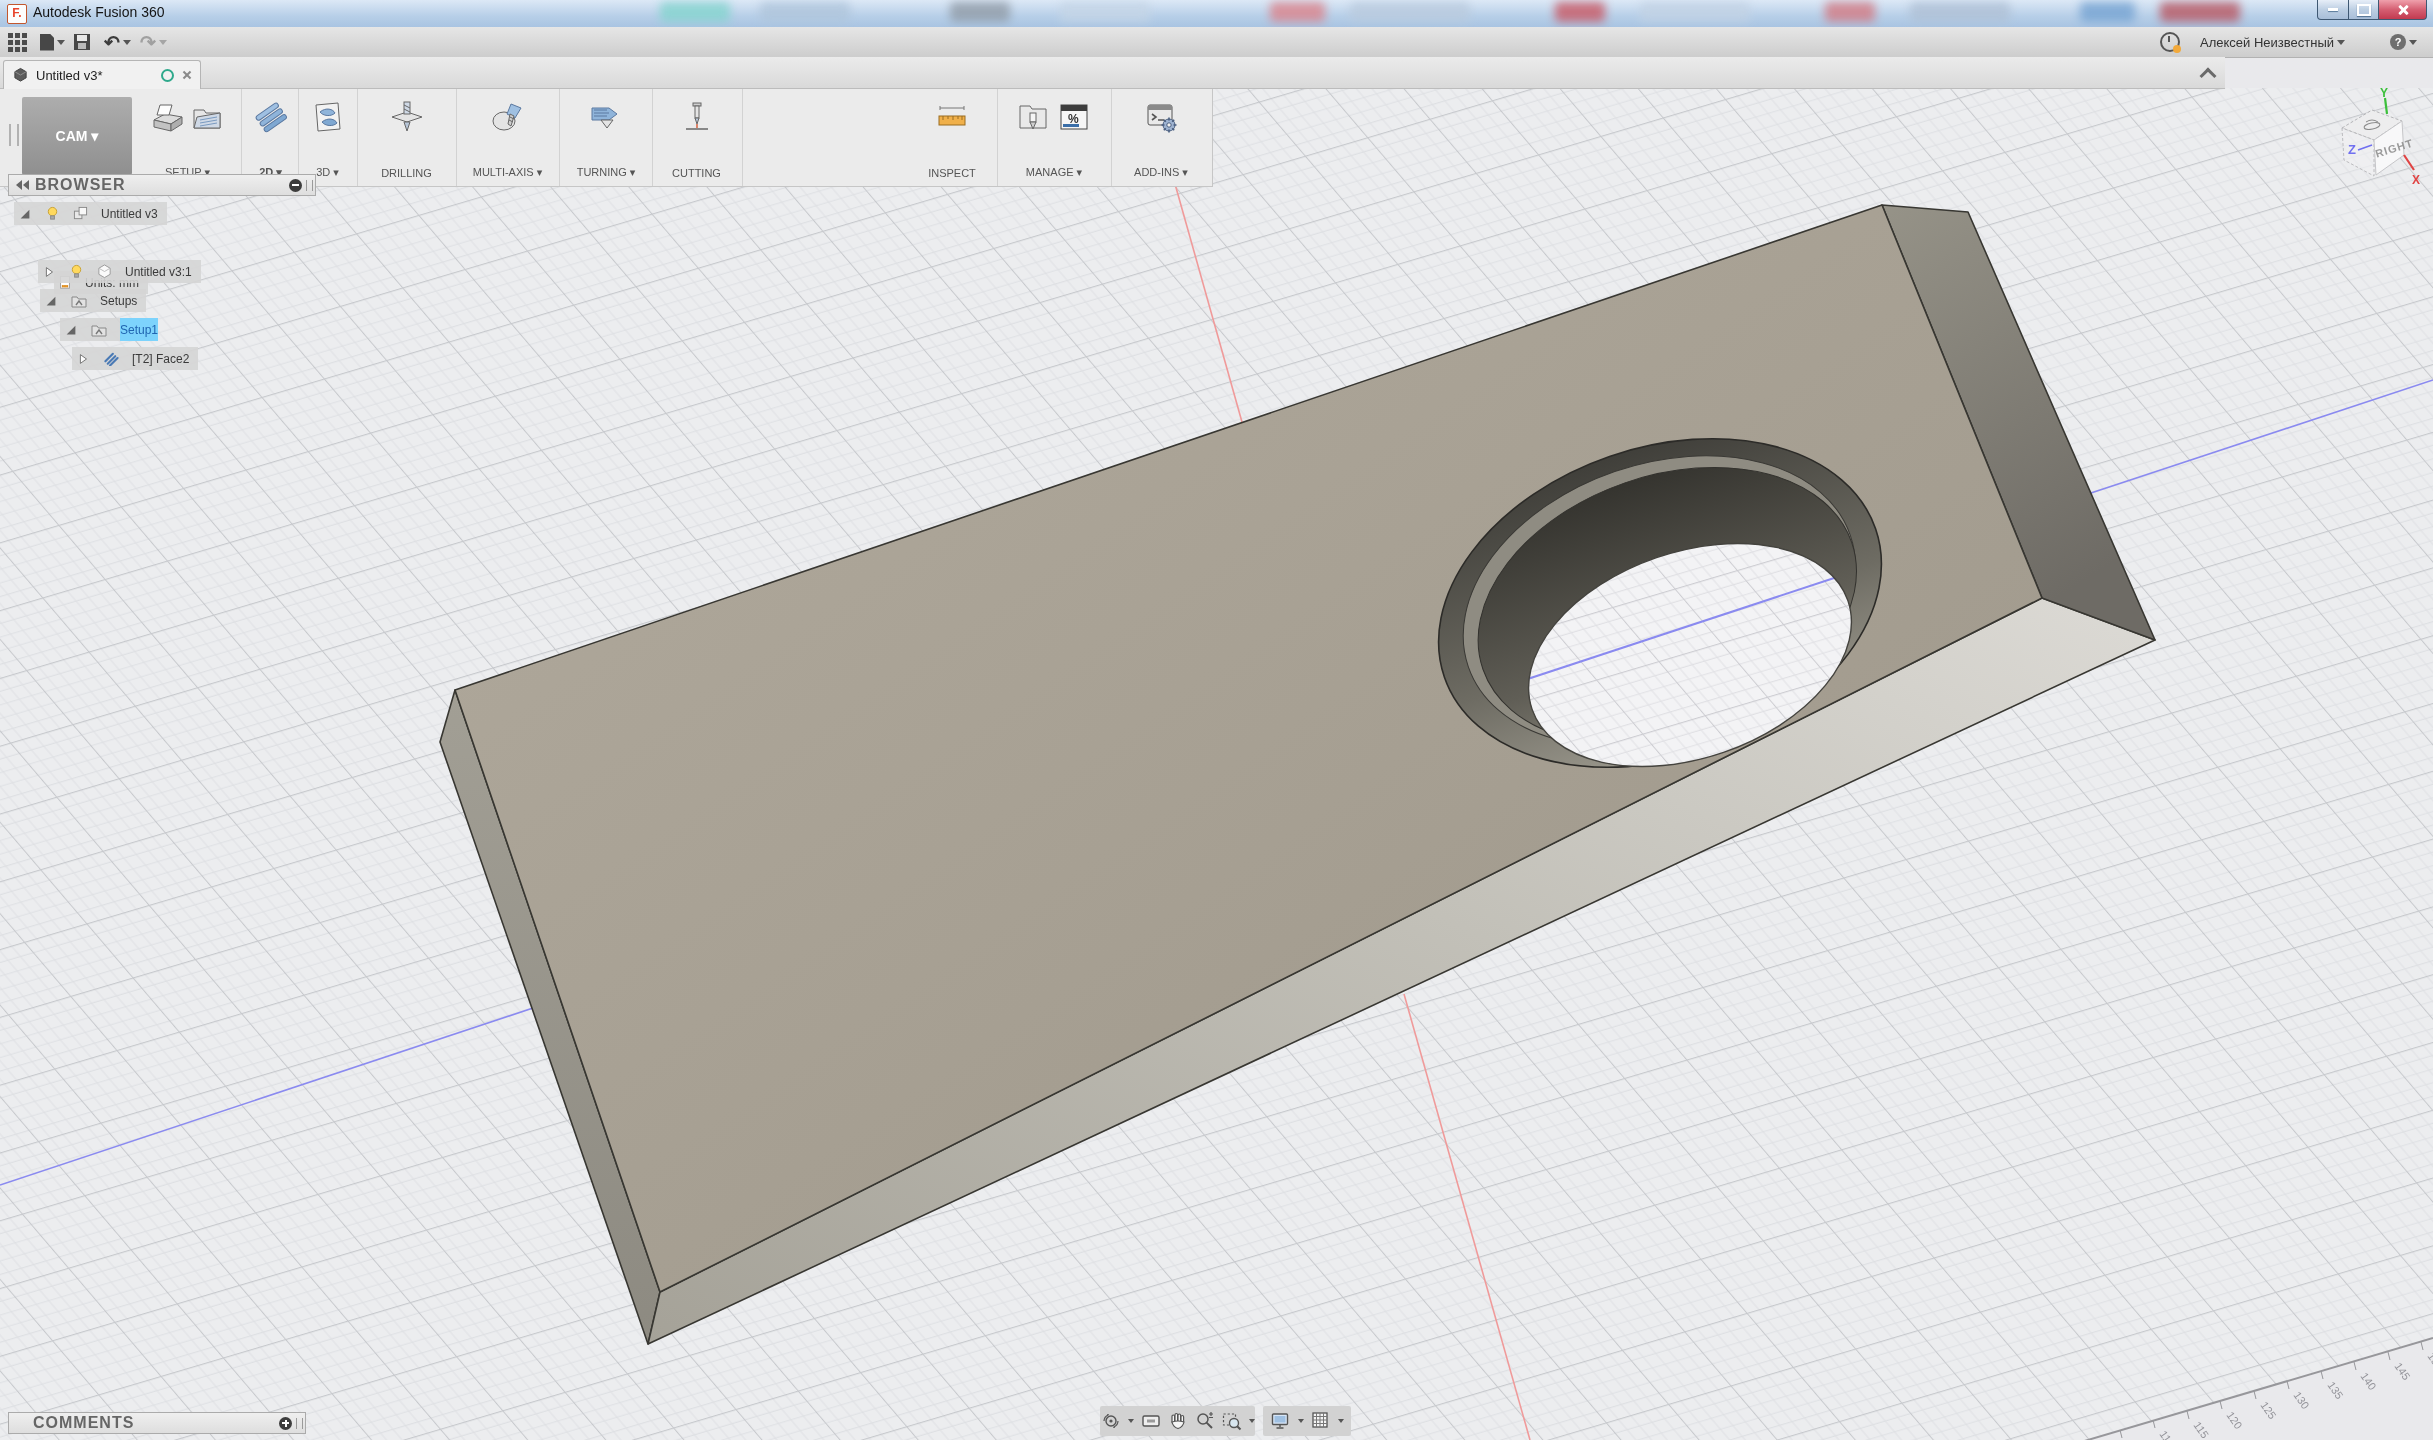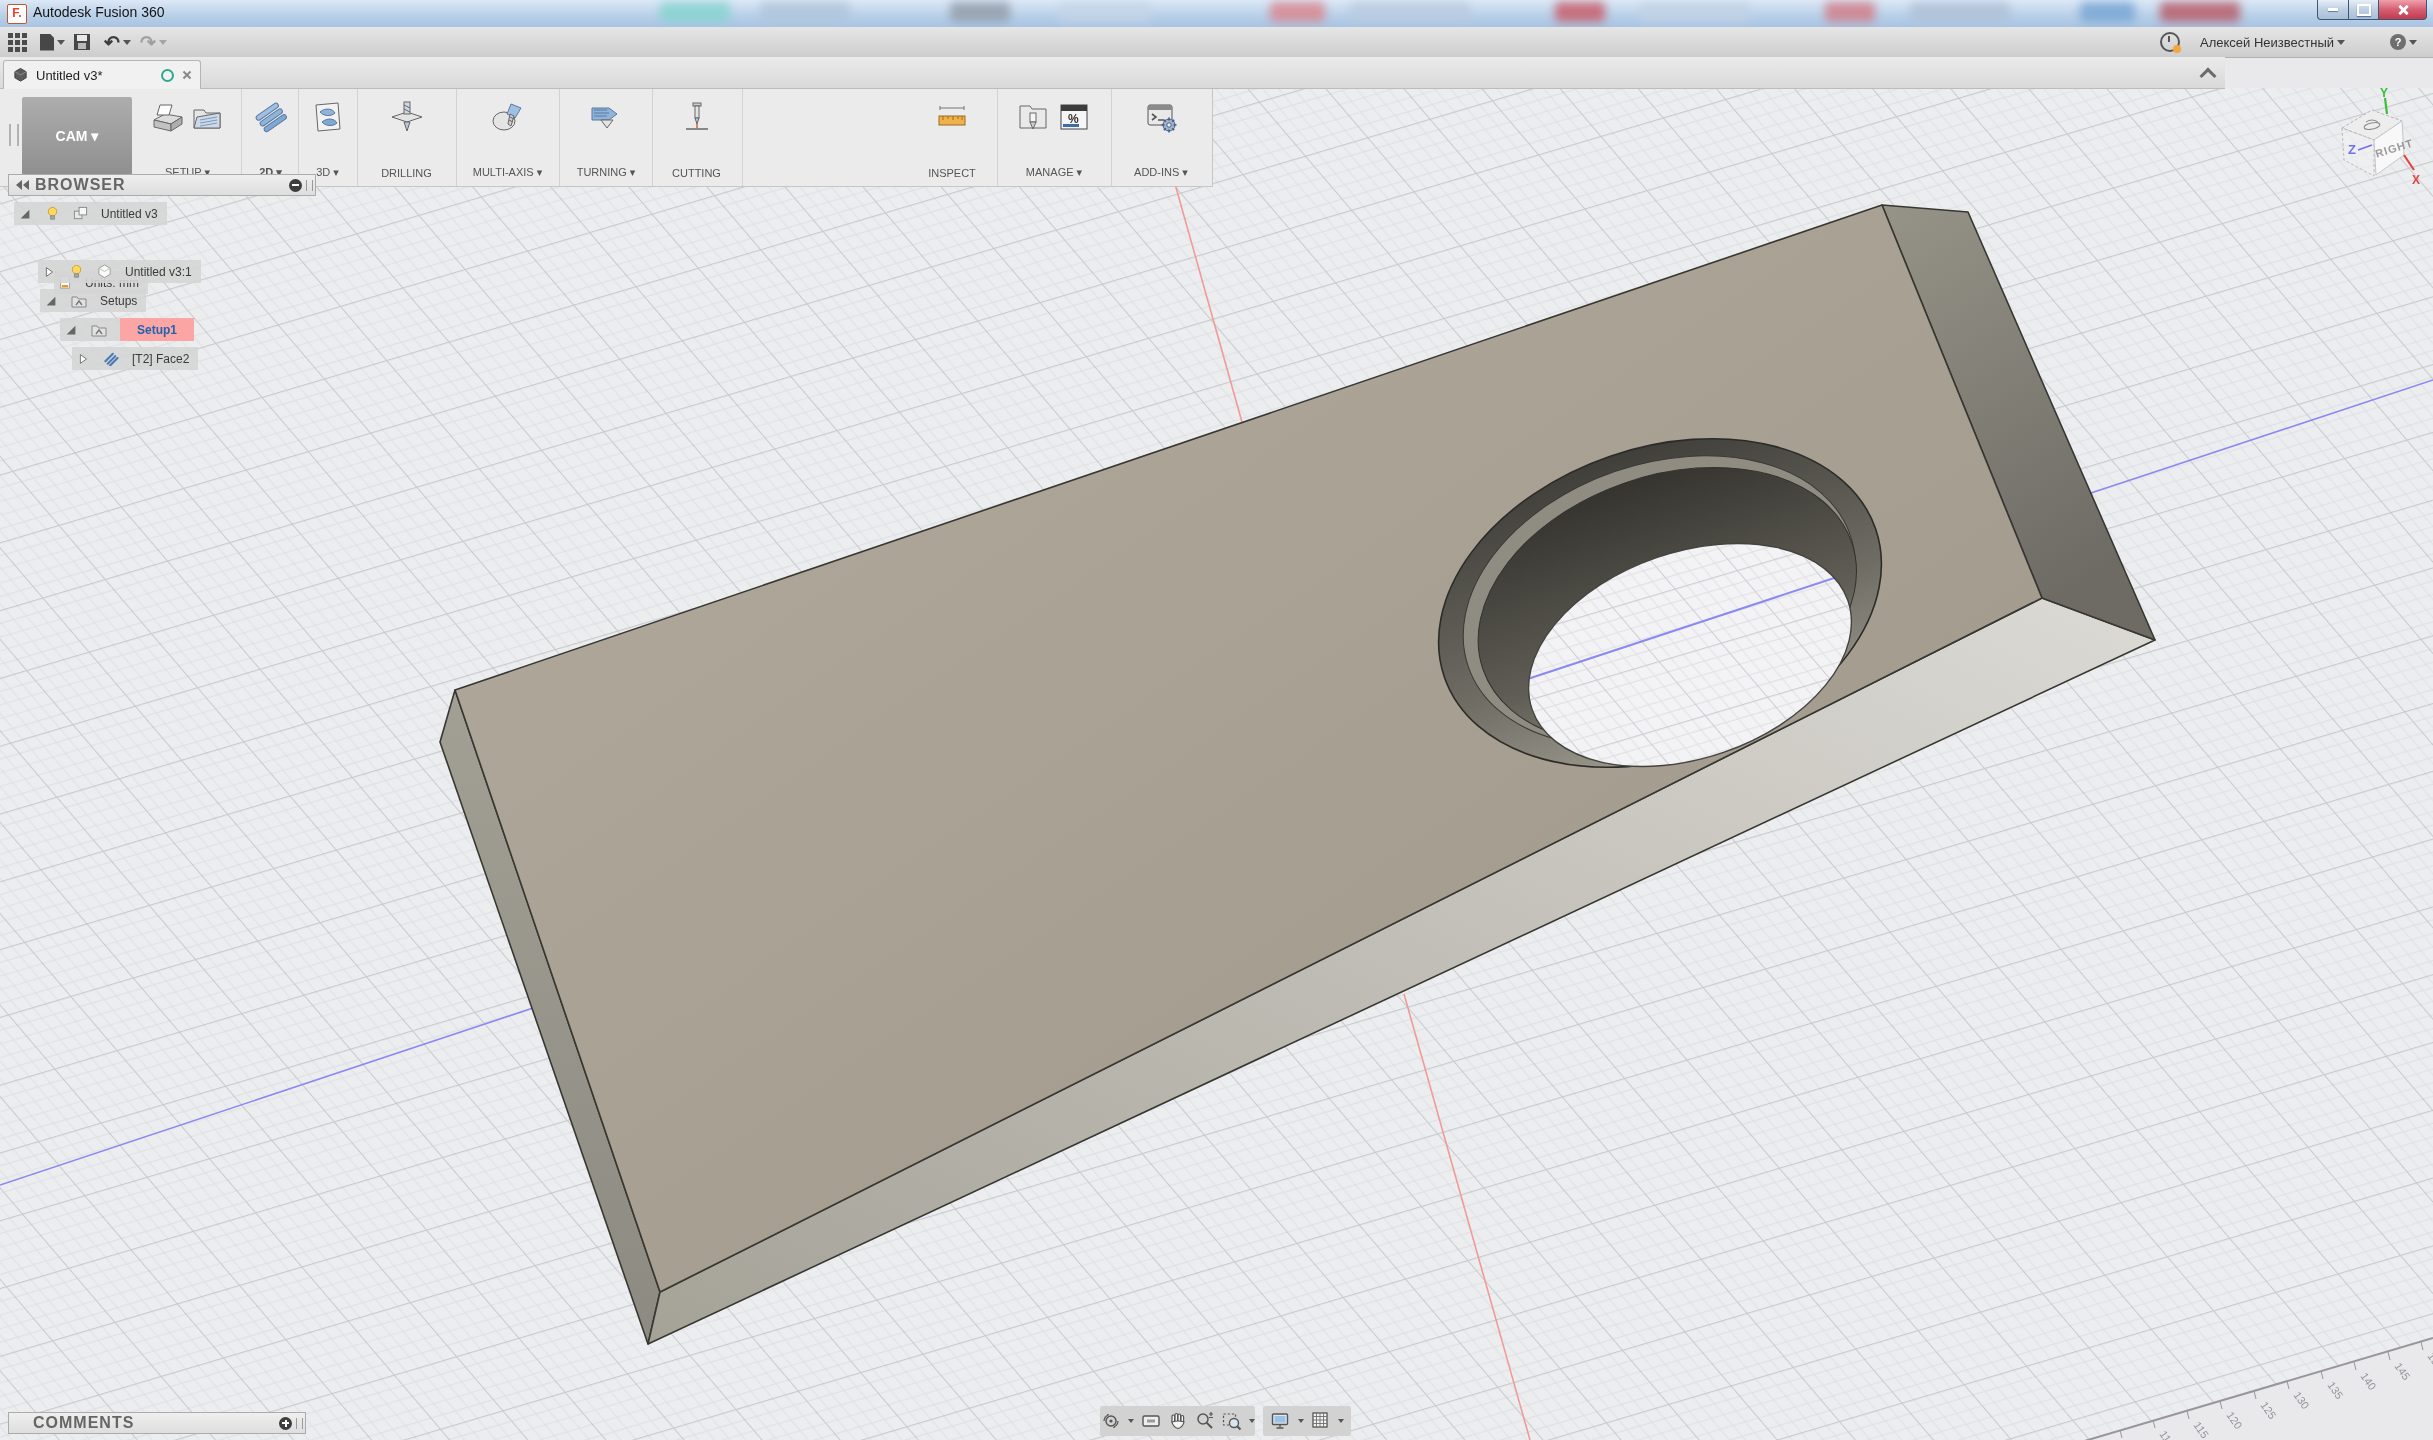--- a/index.html
+++ b/index.html
@@ -81,22 +81,22 @@
   .panel-title{font-size:16px;color:#666;letter-spacing:1px;flex:1;font-weight:bold;}
   .circle-ic{width:13px;height:13px;border-radius:50%;background:#3d3d3d;position:relative;margin-right:4px;}
   .circle-ic::before{content:"";position:absolute;left:3px;top:5.5px;width:7px;height:2px;background:#fff;}
   .circle-ic.plus::after{content:"";position:absolute;left:5.5px;top:3px;width:2px;height:7px;background:#fff;}
   .grip-v{width:5px;height:11px;border-left:1.5px solid #9a9a9a;border-right:1.5px solid #9a9a9a;margin-right:2px;}
   .collapse-arrows{width:0;height:0;border-top:5px solid transparent;border-bottom:5px solid transparent;
     border-right:6px solid #666;margin:0 1px 0 7px;}
   .collapse-arrows.b{margin-left:0;margin-right:6px;}
   .brow{position:absolute;display:flex;align-items:center;gap:13px;height:23px;
     background:rgba(213,213,213,.9);padding:0 9px 0 4px;z-index:34;font-size:12px;color:#3a3a3a;}
-  .brow .sel{background:#fca5a5;color:#1f64b0;font-weight:bold;height:23px;display:flex;align-items:center;
-    padding:0 17px;margin-right:-9px;}
+  .brow .sel{background:#7dd3fc;color:#1f64b0;font-weight:normal;height:23px;display:flex;align-items:center;
+    padding:0 0;margin-right:-9px;}
 
   
   .navgroup{position:absolute;top:1406px;height:30px;background:#d2d2d2;border-radius:2px;
     display:flex;align-items:center;justify-content:center;gap:7px;z-index:35;}
   .nav-dd{width:0;height:0;border-left:3.5px solid transparent;border-right:3.5px solid transparent;border-top:4.5px solid #555;}
 
   
   .viewcube{position:absolute;left:2322px;top:88px;z-index:20;}
 
   svg text{font-family:"Liberation Sans",sans-serif;}

